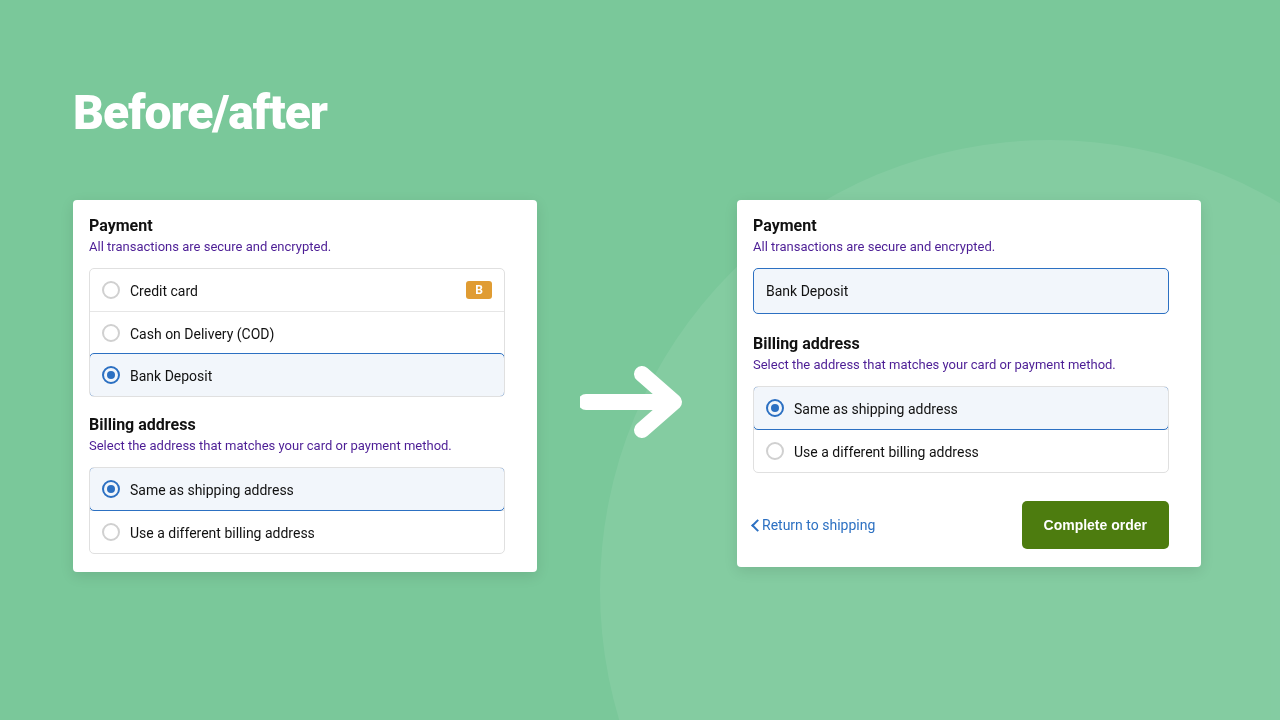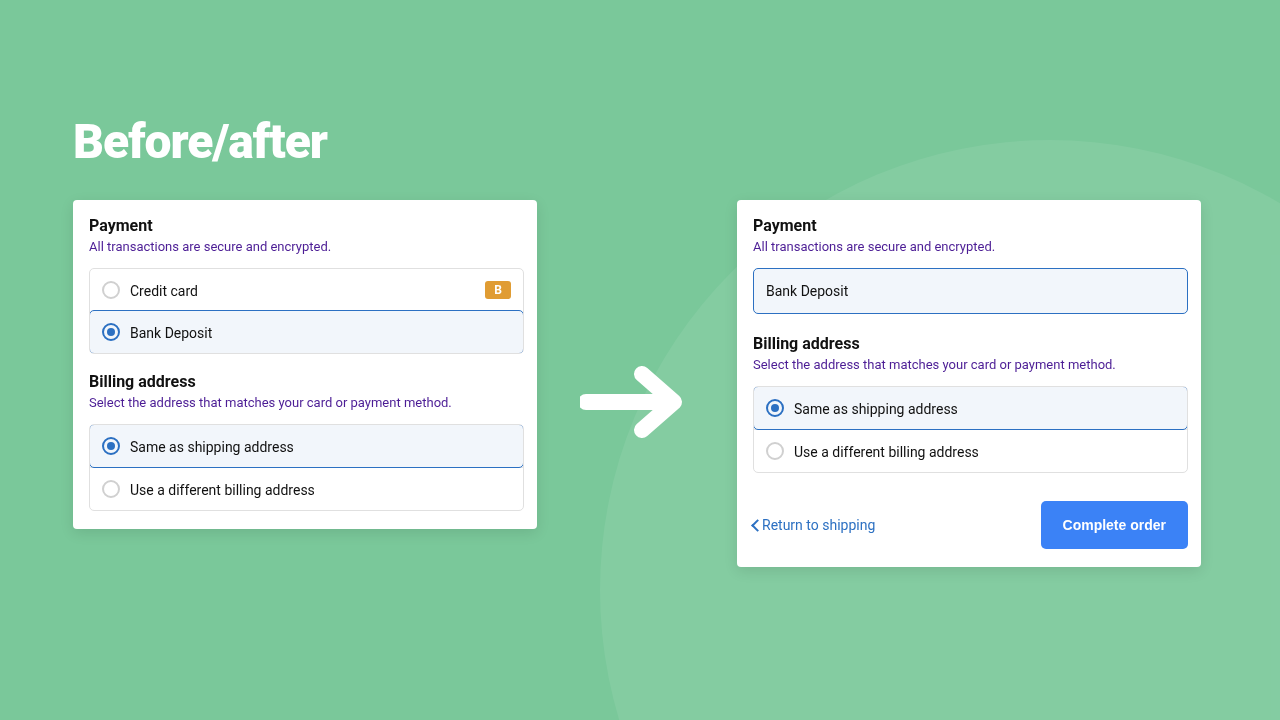--- a/index.html
+++ b/index.html
@@ -1,55 +1,59 @@
 <!DOCTYPE html>
 <html><head>
 <meta charset="utf-8">
 <style>
 html,body{margin:0;padding:0;height:100%;font-family:-apple-system,BlinkMacSystemFont,"Segoe UI",Roboto,Arial,sans-serif;}
 body{width:1280px;height:720px;overflow:hidden;background:#7ac89a;position:relative;}
 .bg-circle{position:absolute;right:-220px;bottom:-320px;width:900px;height:900px;border-radius:50%;background:rgba(255,255,255,0.08);}
-.page-title{position:absolute;left:73px;top:113px;color:#fff;font-weight:900;font-size:48px;letter-spacing:-1px;}
-.card{background:#fff;border-radius:4px;box-shadow:0 4px 14px rgba(0,0,0,0.1);position:absolute;padding:16px 13px 18px 16px;box-sizing:border-box;color:#111;}
+.page-title{position:absolute;left:73px;top:84px;color:#fff;font-weight:900;font-size:48px;letter-spacing:-1px;}
+.card{background:#fff;border-radius:4px;box-shadow:0 4px 14px rgba(0,0,0,0.1);position:absolute;padding:16px 32px 18px 16px;box-sizing:border-box;color:#111;}
 .card-before{left:73px;top:200px;width:464px;}
 .card-after{left:737px;top:200px;width:464px;}
 .section-title{font-size:16px;font-weight:700;color:#111;margin:0 0 4px 0;}
 .section-sub{font-size:13px;color:#4c1d95;margin:0 0 14px 0;}
 .option-group{border:1px solid #e0e0e0;border-radius:5px;overflow:hidden;}
 .option-row{display:flex;align-items:flex-end;padding:12px 12px;border-top:1px solid #e6e6e6;font-size:14px;color:#111;position:relative;cursor:pointer;}
 .option-row:first-child{border-top:none;}
 .option-row.selected{background:#f2f6fb;border:1px solid #2c70c2;margin:-1px;border-radius:5px;position:relative;z-index:1;}
 .radio{width:18px;height:18px;border:2px solid #d0d0d0;border-radius:50%;margin-right:10px;flex:0 0 auto;box-sizing:border-box;position:relative;}
 .radio.checked{border-color:#2c70c2;}
 .radio.checked::after{content:"";width:8px;height:8px;background:#2c70c2;border-radius:50%;position:absolute;top:50%;left:50%;transform:translate(-50%,-50%);}
 .badge{margin-left:auto;width:26px;height:18px;background:#e09c33;color:#fff;font-weight:700;font-size:12px;border-radius:3px;display:flex;align-items:center;justify-content:center;}
 .selected-panel{border:1px solid #2c70c2;border-radius:5px;padding:14px 12px;font-size:14px;color:#111;background:#f2f6fb;margin-bottom:20px;}
 .footer{display:flex;align-items:center;justify-content:space-between;margin-top:28px;}
 .link{color:#2c70c2;font-size:14px;text-decoration:none;display:flex;align-items:center;gap:0;cursor:pointer;}
 .chevron-left{width:7px;height:7px;border-left:2px solid #2c70c2;border-bottom:2px solid #2c70c2;transform:rotate(45deg);}
-.btn{background:#3b82f6;color:#fff;border:none;border-radius:5px;padding:16px 22px;font-size:14px;font-weight:600;cursor:pointer;}
+.btn{background:#4d7c0f;color:#fff;border:none;border-radius:5px;padding:16px 22px;font-size:14px;font-weight:600;cursor:pointer;}
 .arrow{position:absolute;left:580px;top:362px;color:#fff;}
 .sp{height:18px;}
 </style>
 </head>
 <body>
 
 <div class="bg-circle"></div>
 
 <div class="page-title">Before/after</div>
 
 <div class="card card-before">
   <div class="section-title">Payment</div>
   <div class="section-sub">All transactions are secure and encrypted.</div>
 
   <div class="option-group">
     <div class="option-row">
       <span class="radio"></span>
       <span>Credit card</span>
       <span class="badge">B</span>
+    </div>
+    <div class="option-row">
+      <span class="radio"></span>
+      <span>Cash on Delivery (COD)</span>
     </div>
     <div class="option-row selected">
       <span class="radio checked"></span>
       <span>Bank Deposit</span>
     </div>
   </div>
 
   <div class="sp"></div>
 
   <div class="section-title">Billing address</div>

